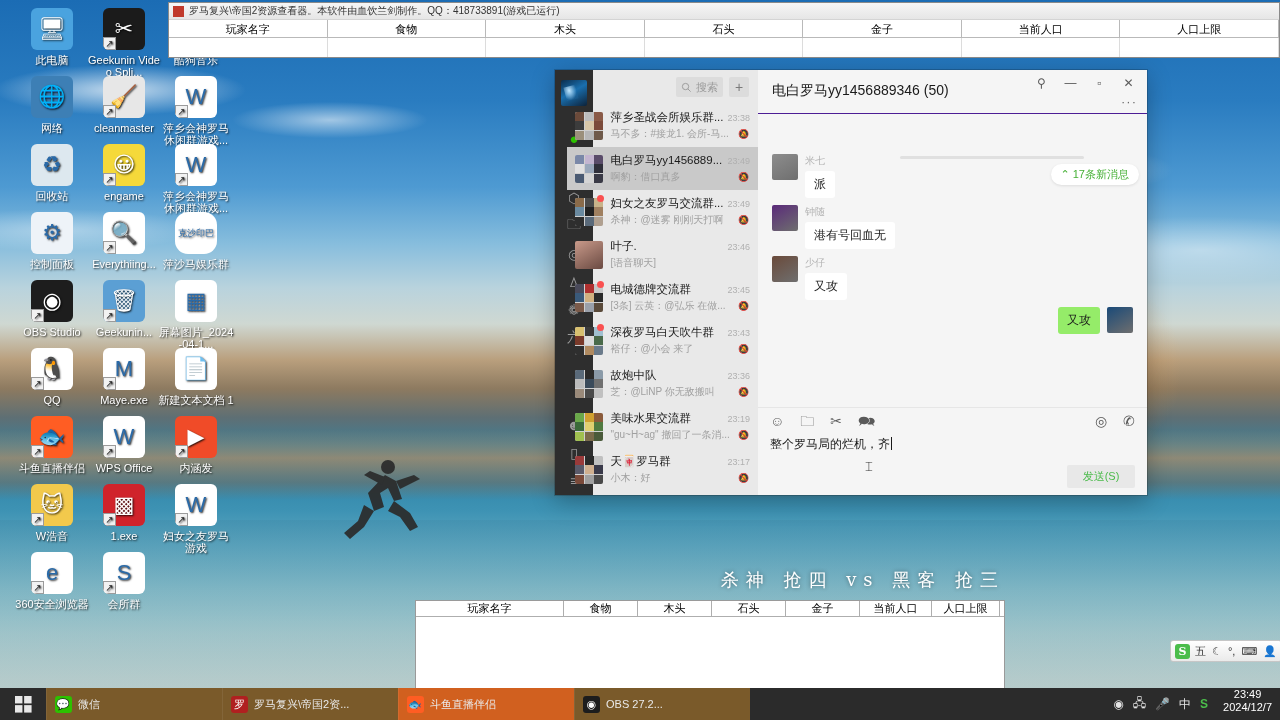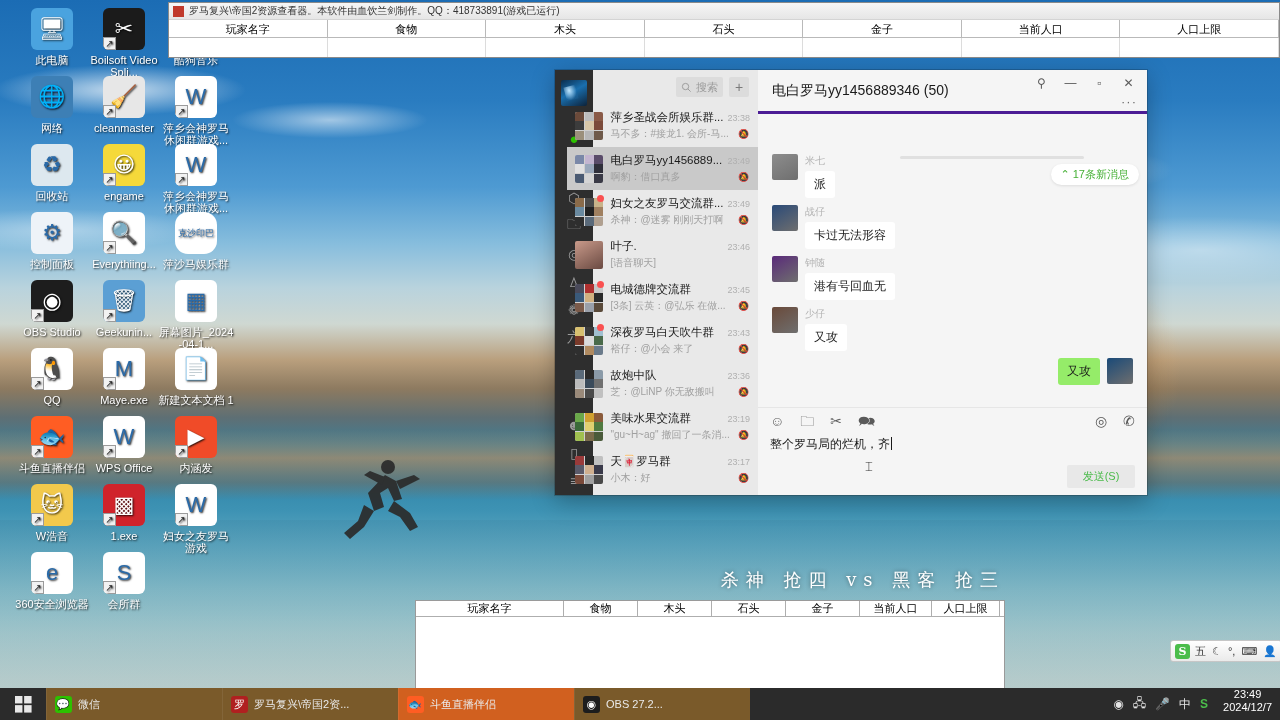--- a/index.html
+++ b/index.html
@@ -190,21 +190,21 @@
   .chatrow .mute { flex:none; color:#c0c0c0; font-size:9px; }
   .chatrow .badge {
     position:absolute; left:30px; top:5px; width:7px; height:7px;
     border-radius:50%; background:#fa5151;
   }
 
   
   #convcol { flex:1; background:#f5f5f5; display:flex; flex-direction:column; min-width:0; }
   #convhdr {
     height:44px; flex:none; position:relative;
-    border-bottom:3px solid #4c1d95; background:#f5f5f5;
+    border-bottom:1px solid #4c1d95; background:#f5f5f5;
   }
   #convtitle {
     position:absolute; left:14px; top:12px; font-size:14px; color:#1a1a1a;
     max-width:250px; white-space:nowrap; overflow:hidden; text-overflow:ellipsis;
   }
   #wincontrols {
     position:absolute; right:4px; top:0; height:26px; display:flex; align-items:center;
   }
   #wincontrols .wc {
     width:29px; height:26px; display:flex; align-items:center; justify-content:center;
@@ -315,21 +315,21 @@
   </svg>
 </div>
 
 <div id="desktop-icons">
     <div class="dicon" style="left: 14px; top: 8px;">
       <div class="glyph" style="background: rgb(74, 163, 223); color: rgb(255, 255, 255);">🖥</div>
       <div>此电脑</div>
     </div>
     <div class="dicon" style="left: 86px; top: 8px;">
       <div class="glyph" style="background: rgb(27, 27, 27); color: rgb(255, 255, 255);">✂<span class="shortcut">↗</span></div>
-      <div>Boilsoft Video Spli...</div>
+      <div>Geekunin Video Spli...</div>
     </div>
     <div class="dicon" style="left: 158px; top: 8px;">
       <div class="glyph" style="background: rgb(27, 127, 224); color: rgb(255, 255, 255);">K<span class="shortcut">↗</span></div>
       <div>酷狗音乐</div>
     </div>
     <div class="dicon" style="left: 14px; top: 76px;">
       <div class="glyph" style="background: rgb(61, 127, 181); color: rgb(255, 255, 255);">🌐</div>
       <div>网络</div>
     </div>
     <div class="dicon" style="left: 86px; top: 76px;">
@@ -749,24 +749,20 @@
       <div id="newmsgpill">
         <span>⌃</span>
         <span>17条新消息</span>
       </div>
       <div id="msglist" style="padding-top: 34px;">
           <div class="msg in">
             <div class="mav" style="background: linear-gradient(150deg, rgb(141, 141, 141), rgba(0, 0, 0, 0.55));"></div>
             <div class="mbody"><div class="sender">米七</div><div class="bubble">派</div></div>
           </div>
           <div class="msg in">
-            <div class="mav" style="background: linear-gradient(150deg, rgb(42, 74, 120), rgba(0, 0, 0, 0.55));"></div>
-            <div class="mbody"><div class="sender">战仔</div><div class="bubble">卡过无法形容</div></div>
-          </div>
-          <div class="msg in">
             <div class="mav" style="background: linear-gradient(150deg, rgb(90, 42, 122), rgba(0, 0, 0, 0.55));"></div>
             <div class="mbody"><div class="sender">钟随</div><div class="bubble">港有号回血无</div></div>
           </div>
           <div class="msg in">
             <div class="mav" style="background: linear-gradient(150deg, rgb(106, 74, 58), rgba(0, 0, 0, 0.55));"></div>
             <div class="mbody"><div class="sender">少仔</div><div class="bubble">又攻</div></div>
           </div>
           <div class="msg out">
             <div class="mbody"><div class="bubble">又攻</div></div>
             <div class="mav" style="background: linear-gradient(150deg, rgb(26, 74, 120), rgba(0, 0, 0, 0.55));"></div>

